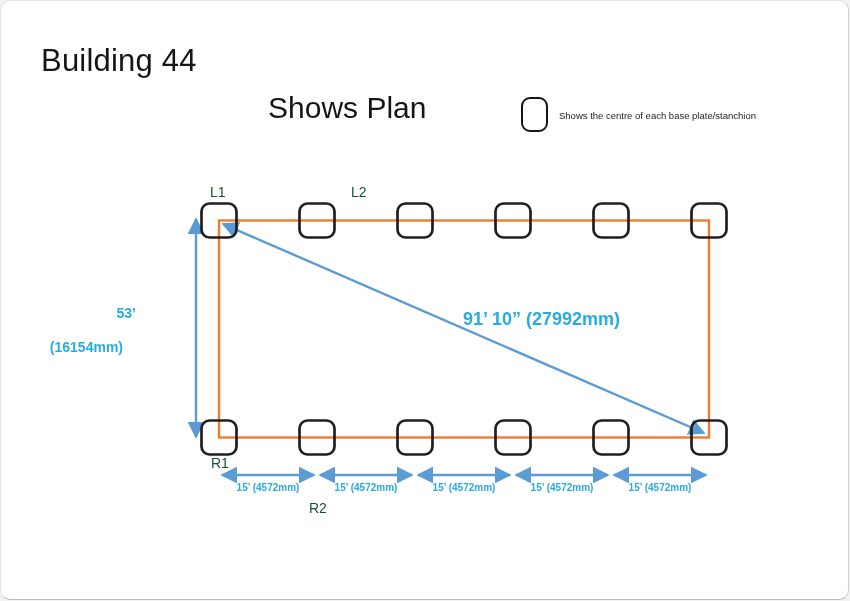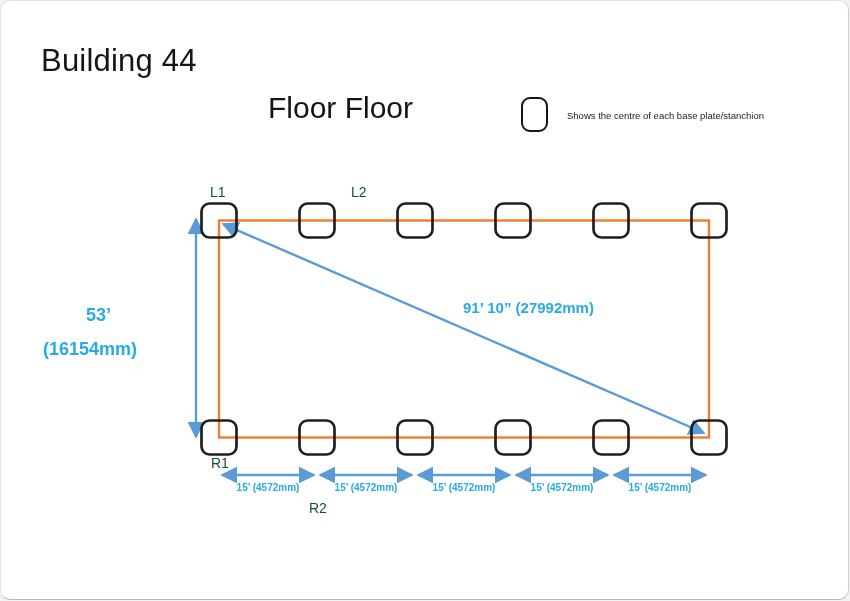--- a/index.html
+++ b/index.html
@@ -32,42 +32,41 @@
     left: 520px; top: 96px;
     width: 23px; height: 31px;
     border: 2.5px solid #151515;
     border-radius: 9px;
     background: transparent;
   }
   .legend-text {
     left: 558px; top: 109px;
     font-size: 9.5px;
     color: #222222;
-    margin-left: 8px;
   }
   svg.diagram { left: 0; top: 0; }
   .stanchion-label {
     font-size: 14px;
     color: #14532d;
   }
   .dim-text {
     color: #29ABE2;
     font-weight: bold;
   }
-  .dim-side { font-size: 18px; text-align: center; }
-  .dim-diagonal { left: 462px; top: 298px; font-size: 15px; }
+  .dim-side { font-size: 14px; text-align: right; }
+  .dim-diagonal { left: 462px; top: 308px; font-size: 18px; }
   .dim-bottom { font-size: 10px; text-align: center; width: 90px; top: 481px; }
 </style>
 </head>
 <body>
 
 <div class="page">
 
   <div class="abs page-title">Building 44</div>
-  <div class="abs plan-title">Floor Floor</div>
+  <div class="abs plan-title">Shows Plan</div>
 
   <div class="abs legend-box"></div>
   <div class="abs legend-text">Shows the centre of each base plate/stanchion</div>
 
   <svg class="abs diagram" width="849" height="600" viewBox="0 0 849 600" xmlns="http://www.w3.org/2000/svg">
     <defs>
       <marker id="arw" viewBox="0 0 10 10" refX="9" refY="5" markerWidth="7" markerHeight="7" orient="auto-start-reverse">
         <path d="M0,0 L10,5 L0,10 z" fill="#5B9BD5"></path>
       </marker>
     </defs>

